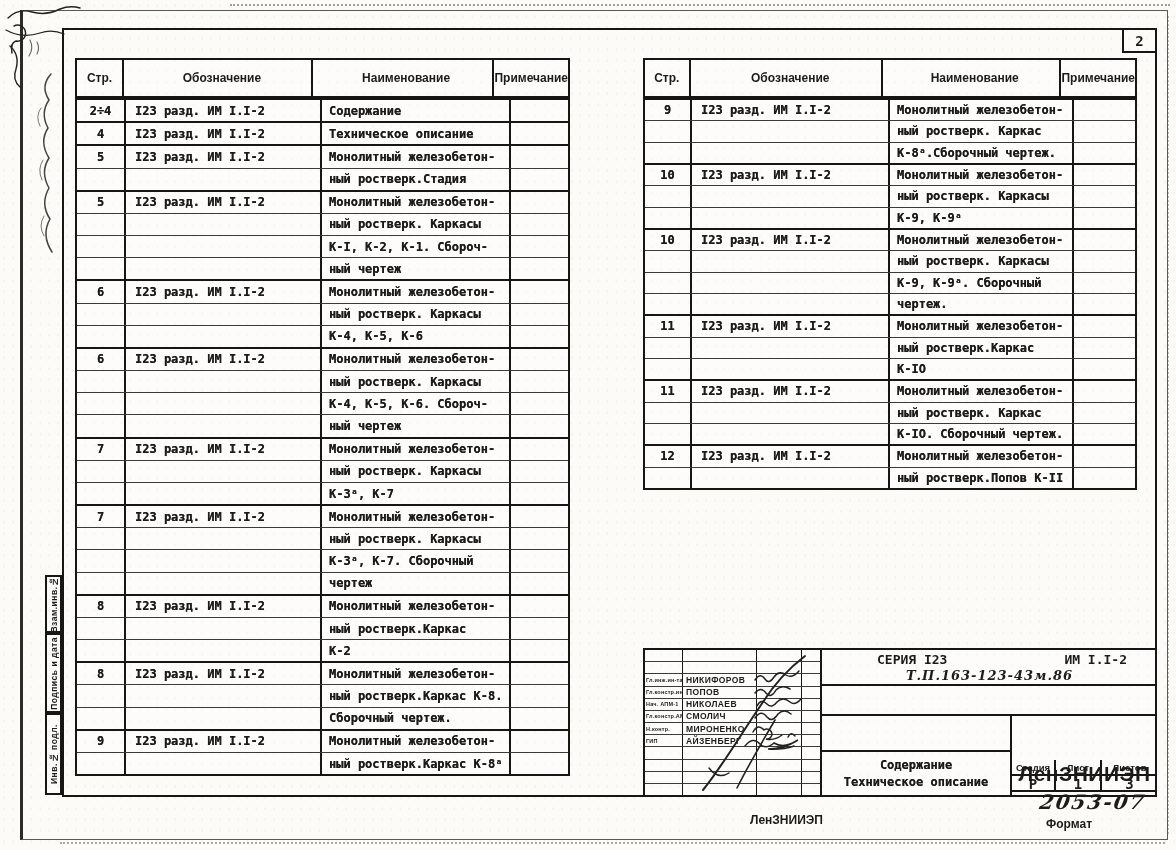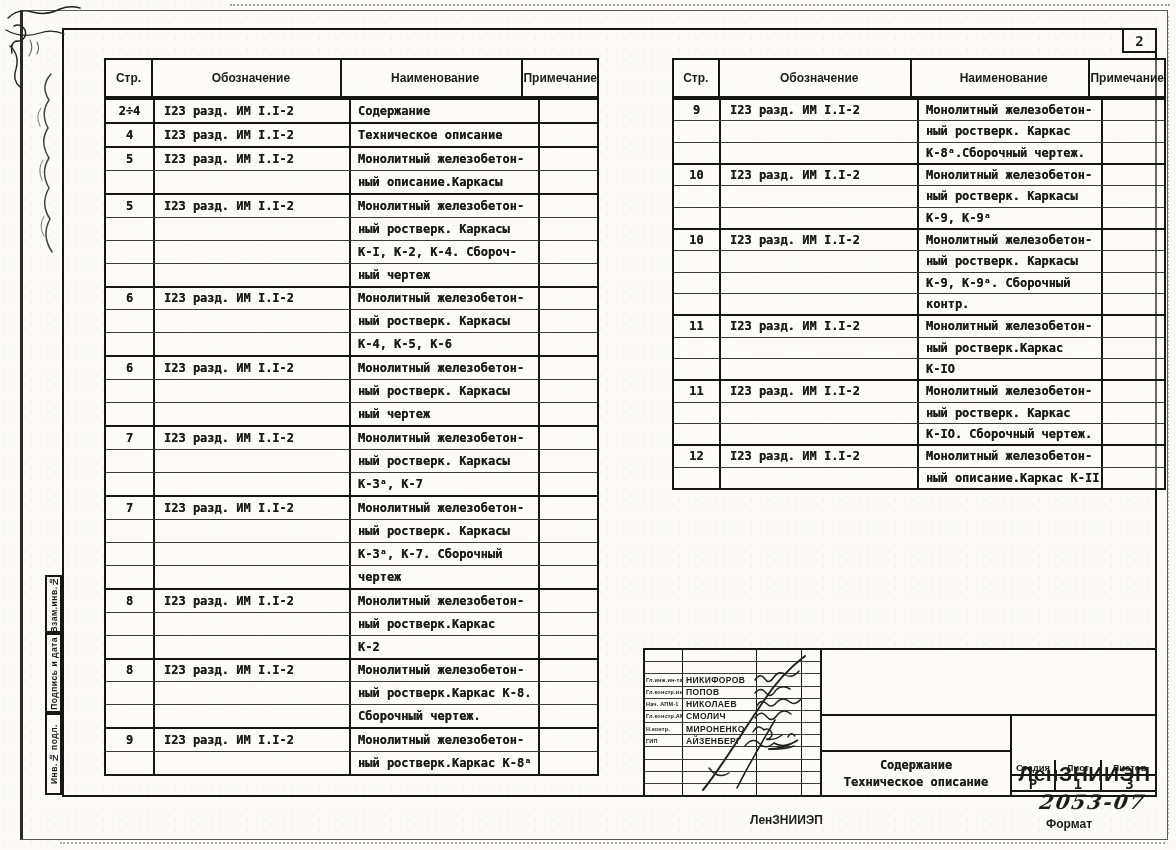--- a/index.html
+++ b/index.html
@@ -23,21 +23,21 @@
 
   
   .side-box{left:45px;width:17px;border:2px solid #161614;display:flex;align-items:center;justify-content:center;}
   .side-box span{writing-mode:vertical-rl;transform:rotate(180deg);
                  font:bold 8.5px "Liberation Sans",sans-serif;white-space:nowrap;letter-spacing:.5px;}
   .sb1{top:575px;height:58px;}
   .sb2{top:633px;height:80px;}
   .sb3{top:713px;height:82px;}
 
   
-  .tbl{border:2px solid #161614;display:flex;flex-direction:column;background:rgba(255,255,255,.35);margin-left:29px;}
+  .tbl{border:2px solid #161614;display:flex;flex-direction:column;background:rgba(255,255,255,.35);}
   .tbl-left{left:75px;top:58px;width:495px;height:718px;}
   .tbl-right{left:643px;top:58px;width:494px;height:432px;}
   .thead{display:flex;height:36px;border-bottom:2px solid #161614;flex:0 0 auto;}
   .hcell{display:flex;align-items:center;justify-content:center;border-right:2px solid #161614;
          font:bold 12px "Liberation Sans",sans-serif;}
   .hcell:last-child,.tcell:last-child{border-right:none;flex:1;}
   .trow{display:flex;flex:1;border-top:1px solid #3a3a36;}
   .trow:first-of-type{border-top:none;}
   .trow.entry-start{border-top:2px solid #161614;}
   .tcell{display:flex;align-items:center;border-right:2px solid #161614;overflow:hidden;white-space:nowrap;
@@ -144,39 +144,39 @@
       </div>
       <div class="trow entry-start">
         <div class="tcell c0">5</div>
         <div class="tcell c1">I23 разд. ИМ I.I-2</div>
         <div class="tcell c2">Монолитный железобетон-</div>
         <div class="tcell c3"></div>
       </div>
       <div class="trow">
         <div class="tcell c0"></div>
         <div class="tcell c1"></div>
-        <div class="tcell c2">ный описание.Каркасы</div>
+        <div class="tcell c2">ный ростверк.Стадия</div>
         <div class="tcell c3"></div>
       </div>
       <div class="trow entry-start">
         <div class="tcell c0">5</div>
         <div class="tcell c1">I23 разд. ИМ I.I-2</div>
         <div class="tcell c2">Монолитный железобетон-</div>
         <div class="tcell c3"></div>
       </div>
       <div class="trow">
         <div class="tcell c0"></div>
         <div class="tcell c1"></div>
         <div class="tcell c2">ный ростверк. Каркасы</div>
         <div class="tcell c3"></div>
       </div>
       <div class="trow">
         <div class="tcell c0"></div>
         <div class="tcell c1"></div>
-        <div class="tcell c2">К-I, К-2, К-4. Сбороч-</div>
+        <div class="tcell c2">К-I, К-2, К-1. Сбороч-</div>
         <div class="tcell c3"></div>
       </div>
       <div class="trow">
         <div class="tcell c0"></div>
         <div class="tcell c1"></div>
         <div class="tcell c2">ный чертеж</div>
         <div class="tcell c3"></div>
       </div>
       <div class="trow entry-start">
         <div class="tcell c0">6</div>
@@ -199,20 +199,26 @@
       <div class="trow entry-start">
         <div class="tcell c0">6</div>
         <div class="tcell c1">I23 разд. ИМ I.I-2</div>
         <div class="tcell c2">Монолитный железобетон-</div>
         <div class="tcell c3"></div>
       </div>
       <div class="trow">
         <div class="tcell c0"></div>
         <div class="tcell c1"></div>
         <div class="tcell c2">ный ростверк. Каркасы</div>
+        <div class="tcell c3"></div>
+      </div>
+      <div class="trow">
+        <div class="tcell c0"></div>
+        <div class="tcell c1"></div>
+        <div class="tcell c2">К-4, К-5, К-6. Сбороч-</div>
         <div class="tcell c3"></div>
       </div>
       <div class="trow">
         <div class="tcell c0"></div>
         <div class="tcell c1"></div>
         <div class="tcell c2">ный чертеж</div>
         <div class="tcell c3"></div>
       </div>
       <div class="trow entry-start">
         <div class="tcell c0">7</div>
@@ -363,21 +369,21 @@
       </div>
       <div class="trow">
         <div class="tcell c0"></div>
         <div class="tcell c1"></div>
         <div class="tcell c2">К-9, К-9ᵃ. Сборочный</div>
         <div class="tcell c3"></div>
       </div>
       <div class="trow">
         <div class="tcell c0"></div>
         <div class="tcell c1"></div>
-        <div class="tcell c2">контр.</div>
+        <div class="tcell c2">чертеж.</div>
         <div class="tcell c3"></div>
       </div>
       <div class="trow entry-start">
         <div class="tcell c0">11</div>
         <div class="tcell c1">I23 разд. ИМ I.I-2</div>
         <div class="tcell c2">Монолитный железобетон-</div>
         <div class="tcell c3"></div>
       </div>
       <div class="trow">
         <div class="tcell c0"></div>
@@ -411,21 +417,21 @@
       </div>
       <div class="trow entry-start">
         <div class="tcell c0">12</div>
         <div class="tcell c1">I23 разд. ИМ I.I-2</div>
         <div class="tcell c2">Монолитный железобетон-</div>
         <div class="tcell c3"></div>
       </div>
       <div class="trow">
         <div class="tcell c0"></div>
         <div class="tcell c1"></div>
-        <div class="tcell c2">ный описание.Каркас К-II</div>
+        <div class="tcell c2">ный ростверк.Попов К-II</div>
         <div class="tcell c3"></div>
       </div>
     </div>
 
   <div class="abs titleblock">
     <div class="abs sig-table" id="sigrows">
         <div class="sigrow">
           <div class="sigcell role"></div>
           <div class="sigcell nm"></div>
           <div class="sigcell sg"></div>
@@ -492,20 +498,27 @@
           <div class="sigcell dt"></div>
         </div>
         <div class="sigrow">
           <div class="sigcell role"></div>
           <div class="sigcell nm"></div>
           <div class="sigcell sg"></div>
           <div class="sigcell dt"></div>
         </div>
       </div>
 
+    <div class="abs tb-rowA">
+      <div class="line1">
+        <span>СЕРИЯ I23</span>
+        <span>ИМ I.I-2</span>
+      </div>
+      <div class="line2">Т.П.163-123-43м.86</div>
+    </div>
 
     <div class="abs tb-rowB"></div>
     <div class="abs tb-rowC-left"></div>
 
     <div class="abs stadia">
       <div class="srow hdr">
         <div class="scell sc0">Стадия</div>
         <div class="scell sc1">Лист</div>
         <div class="scell sc2">Листов</div>
       </div>

